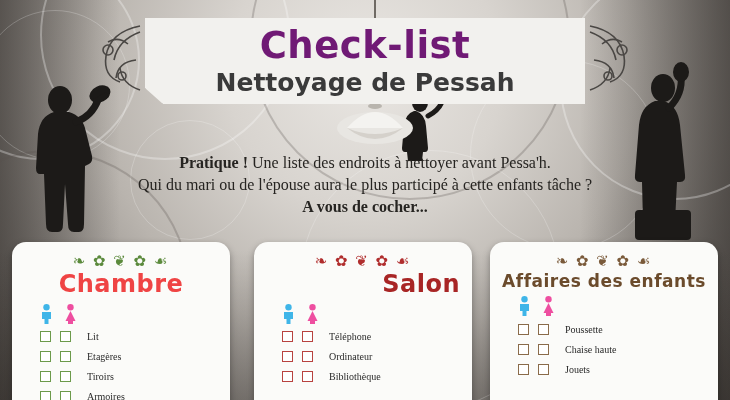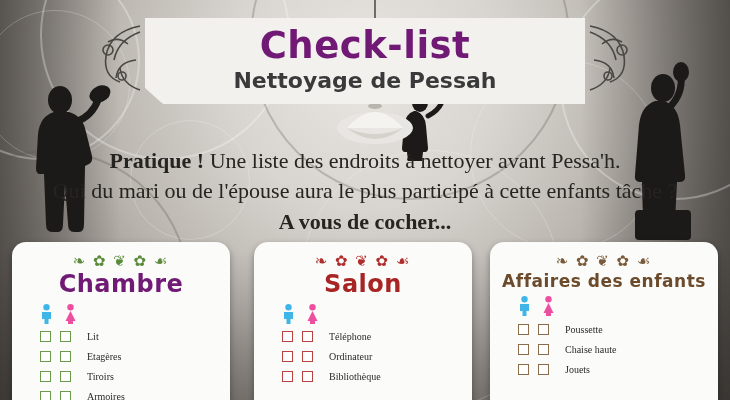--- a/index.html
+++ b/index.html
@@ -56,21 +56,21 @@
   .banner-inner { text-align: center; padding-top: 9px; }
   .banner-title {
     font-size: 37px;
     font-weight: bold;
     color: #701a75;
     letter-spacing: 0.5px;
     line-height: 1.05;
     font-family: "DejaVu Sans", sans-serif;
   }
   .banner-sub {
-    font-size: 22px;
+    font-size: 25px;
     font-weight: bold;
     color: #3a3a3a;
     margin-top: 2px;
     font-family: "DejaVu Sans", sans-serif;
   }
   .flourish {
     position: absolute;
     top: 20px;
     width: 60px; height: 76px;
     color: #4a4a4a;
@@ -84,25 +84,25 @@
   .sil-left { left: 14px; top: 78px; }
   .sil-right { right: 20px; top: 60px; }
   .sil-mid { left: 398px; top: 92px; }
 
   
   .lamp { position: absolute; left: 330px; top: 0px; z-index: 4; }
 
   
   .intro {
     position: absolute;
-    left: 0; right: 0; top: 146px;
+    left: 0; right: 0; top: 152px;
     text-align: center;
     z-index: 6;
     color: #262421;
-    font-size: 22px;
+    font-size: 16px;
     line-height: 1.38;
     font-family: "Liberation Serif", serif;
   }
   .intro b { font-weight: bold; }
   .intro .l3 { font-weight: bold; }
 
   
   .cards {
     position: absolute;
     left: 0; right: 0; top: 242px;
@@ -165,25 +165,25 @@
     border: 1.6px solid #777;
     margin-right: 9px;
     background: #fff;
     flex: 0 0 auto;
   }
   .chk.first { margin-left: 16px; }
   .item-label { padding-left: 7px; }
 
   
   .green .card-orn { color: #5b8a3c; }
-  .green .card-title { color: #701a75; }
+  .green .card-title { color: #ef4444; }
   .green .chk { border-color: #6c9a4b; }
 
   .red .card-orn { color: #b02d2d; }
-  .red .card-title { color: #a82525; }
+  .red .card-title { color: #a82525; text-align: right; }
   .red .chk { border-color: #b8423f; }
 
   .brown .card-orn { color: #7a5a3a; }
   .brown .card-title { color: #6b4b2c; }
   .brown .chk { border-color: #8a6b4a; }
 </style>
 </head>
 <body>
 
 <div class="bg"></div>

